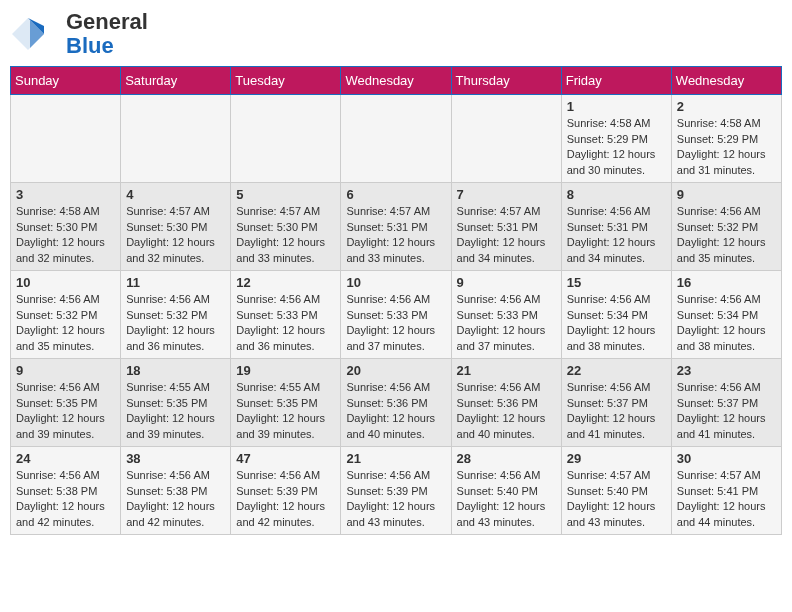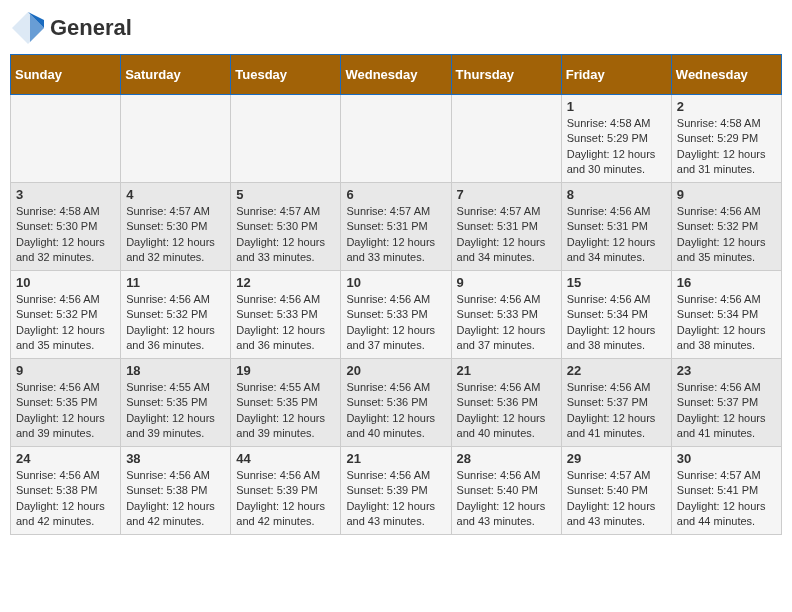--- a/index.html
+++ b/index.html
@@ -12,21 +12,21 @@
     }
     .header-area {
       display: flex;
       justify-content: space-between;
       align-items: flex-start;
       margin-bottom: 8px;
     }
     .logo {
       display: flex;
       align-items: center;
-      gap: 4px;
+      gap: 20px;
     }
     .logo-text {
       font-size: 22px;
       font-weight: bold;
       color: #333;
       line-height: 1.1;
     }
     .logo-blue { color: #1a6bbf; }
     .logo-icon {
       width: 36px;
@@ -43,25 +43,25 @@
     .location-title {
       font-size: 16px;
       color: #555;
     }
     table {
       width: 100%;
       border-collapse: collapse;
       table-layout: fixed;
     }
     thead tr th {
-      background-color: #a16207;
+      background-color: #be185d;
       color: #fff;
       font-size: 13px;
-      font-weight: bold;
-      padding: 12px 4px;
+      font-weight: normal;
+      padding: 6px 4px;
       text-align: left;
       border: 1px solid #1a6bbf;
     }
     tbody tr td {
       border: 1px solid #ccc;
       vertical-align: top;
       padding: 4px 5px;
       font-size: 11px;
       color: #333;
       height: 88px;
@@ -87,20 +87,21 @@
 
 <div class="header-area">
   <div class="logo">
     <svg class="logo-icon" viewBox="0 0 36 36" xmlns="http://www.w3.org/2000/svg">
       <polygon points="18,2 34,18 18,34 2,18" fill="#1a6bbf" opacity="0.15"></polygon>
       <polygon points="20,4 34,18 20,32" fill="#1a6bbf" opacity="0.6"></polygon>
       <polygon points="18,2 34,10 34,18" fill="#1a6bbf"></polygon>
     </svg>
     <div>
       <div class="logo-text">General</div>
+      <div class="logo-text logo-blue">Blue</div>
     </div>
   </div>
   <div class="title-area">
     <div class="month-title"></div>
     <div class="location-title"></div>
   </div>
 </div>
 
 <table>
   <thead>
@@ -273,21 +274,21 @@
 Sunset: 5:38 PM
 Daylight: 12 hours and 42 minutes.</div>
         </td>
         <td>
           <span class="day-num">38</span>
           <div class="day-info" style="white-space: pre-line;">Sunrise: 4:56 AM
 Sunset: 5:38 PM
 Daylight: 12 hours and 42 minutes.</div>
         </td>
         <td>
-          <span class="day-num">44</span>
+          <span class="day-num">47</span>
           <div class="day-info" style="white-space: pre-line;">Sunrise: 4:56 AM
 Sunset: 5:39 PM
 Daylight: 12 hours and 42 minutes.</div>
         </td>
         <td>
           <span class="day-num">21</span>
           <div class="day-info" style="white-space: pre-line;">Sunrise: 4:56 AM
 Sunset: 5:39 PM
 Daylight: 12 hours and 43 minutes.</div>
         </td>

